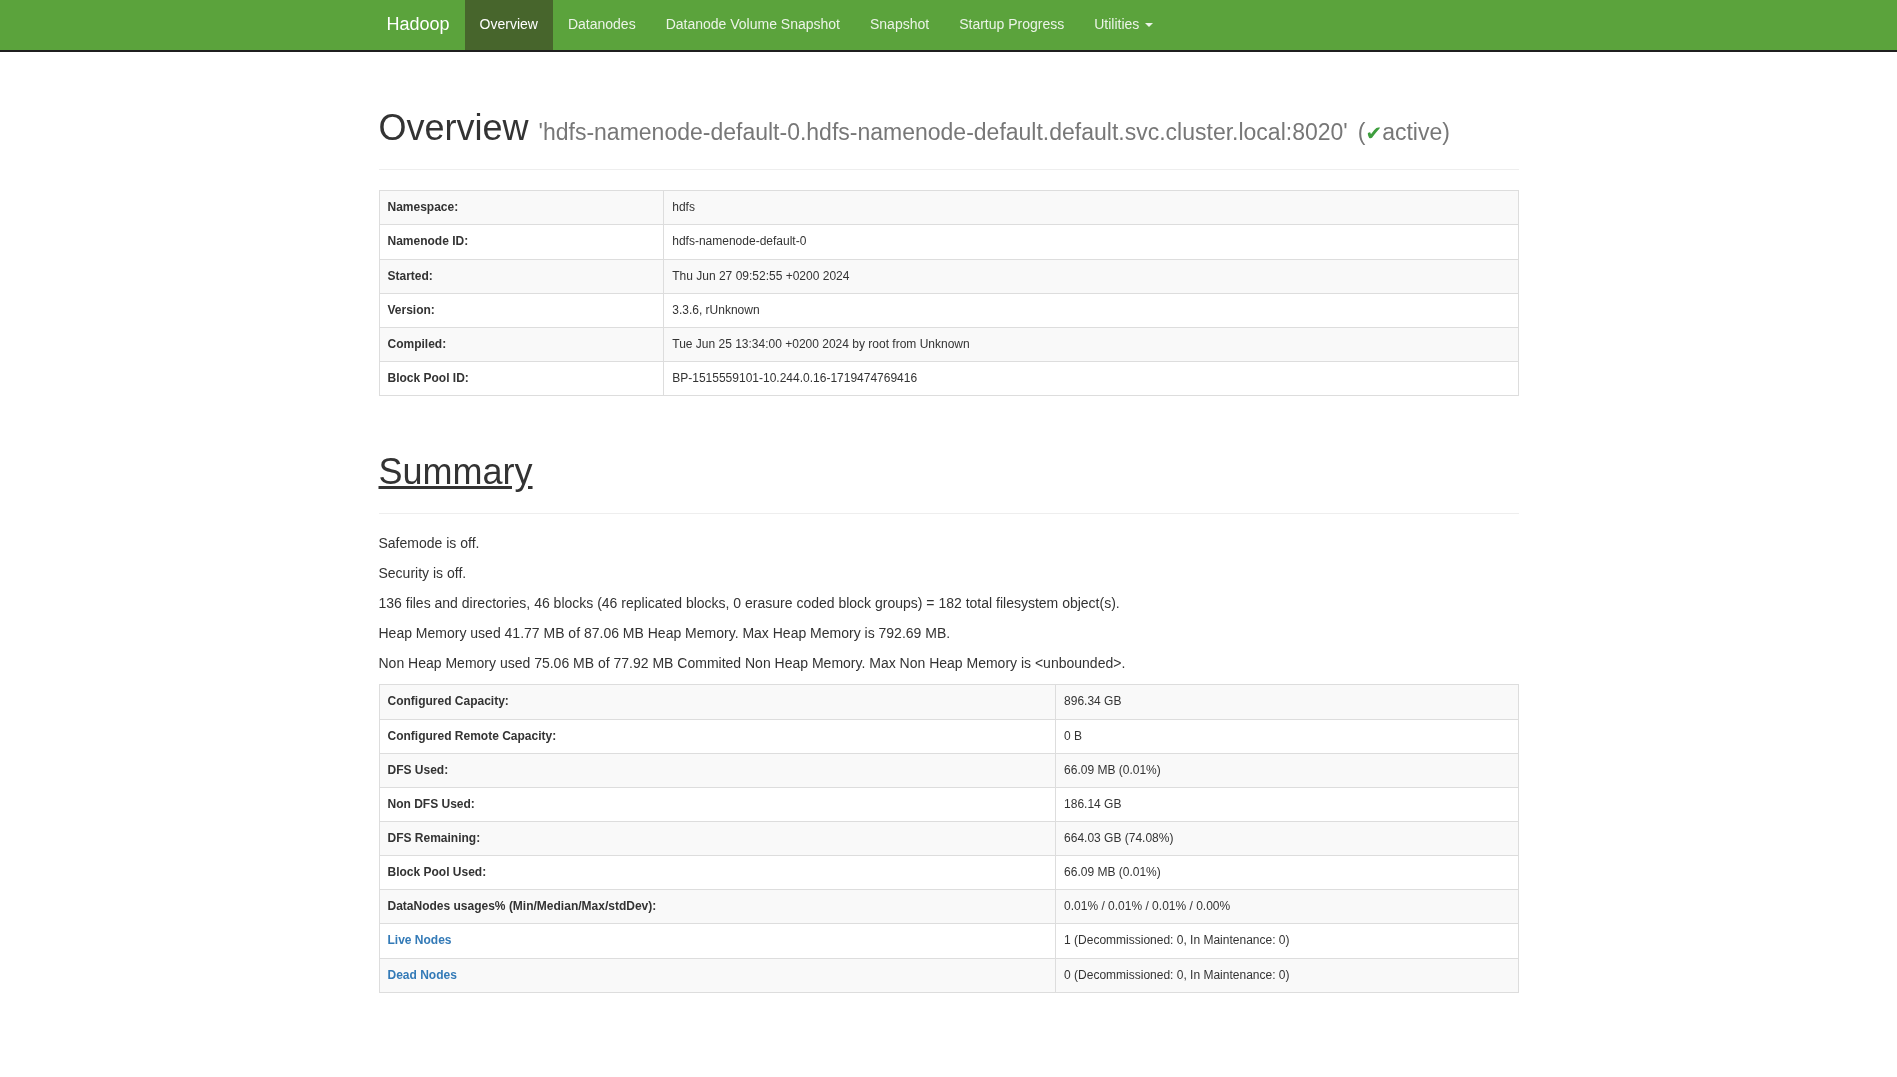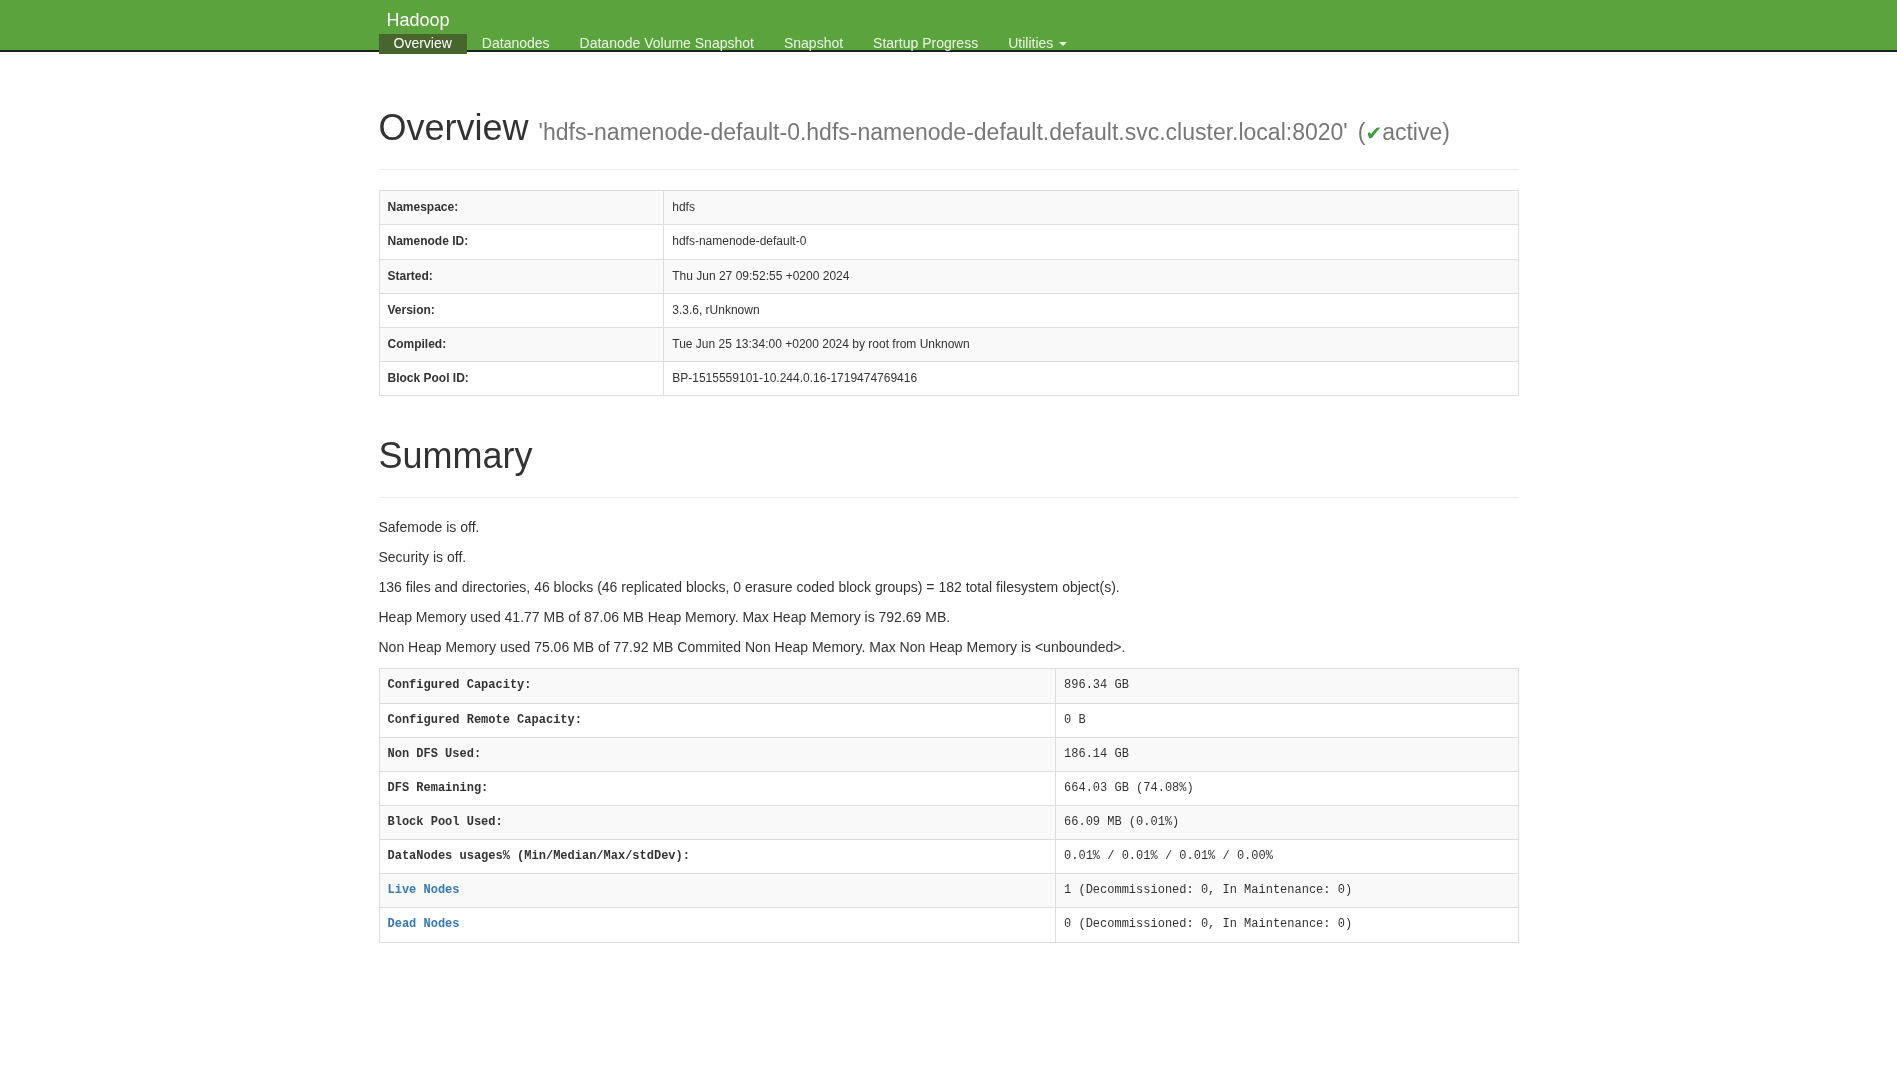--- a/index.html
+++ b/index.html
@@ -19,22 +19,22 @@
   body{
     font-family:"Liberation Sans","DejaVu Sans",sans-serif;
     font-size:14px;line-height:1.42857;color:var(--text);
   }
   
   .navbar{
     width:100%;height:52px;background:var(--navbar-green);
     border-bottom:2px solid var(--navbar-border);
   }
   .navbar-inner{
-    width:1170px;margin:0 auto;padding:8px 15px;height:50px;
-    display:flex;align-items:stretch;flex-direction:column;
+    width:1170px;margin:0 auto;padding:0 15px;height:50px;
+    display:flex;align-items:stretch;
   }
   .navbar-brand{
     display:flex;align-items:center;padding:0 15px 0 8px;
     color:#fff;font-size:18px;text-decoration:none;cursor:pointer;
   }
   .navbar-nav{display:flex;list-style:none;align-items:stretch;}
   .navbar-nav .nav-item{
     display:flex;align-items:center;padding:0 15px;
     color:rgba(255,255,255,0.88);font-size:14px;cursor:pointer;white-space:nowrap;
   }
@@ -44,32 +44,32 @@
     border-left:4px solid transparent;border-right:4px solid transparent;
     border-top:4px solid rgba(255,255,255,0.88);
   }
   
   .container{width:1170px;margin:0 auto;padding:0 15px;}
   h1.page-header{margin-top:56px;font-size:36px;font-weight:500;line-height:1.12;color:var(--text);}
   h1.page-header .small{font-size:23px;font-weight:400;color:var(--muted);}
   h1.page-header .status{display:inline-block;}
   .check{color:var(--check-green);font-size:20px;}
   hr{border:none;border-top:1px solid var(--hr);margin:21px 0 20px;}
-  h1.section-title{font-size:36px;font-weight:500;margin-top:40px;line-height:1.12;color:var(--text);}
+  h1.section-title{font-size:36px;font-weight:500;margin-top:56px;line-height:1.12;color:var(--text);text-decoration:underline;}
   .summary-text p{margin:0 0 10px;}
   
   table.info{width:100%;border-collapse:collapse;border:1px solid var(--table-border);}
   table.info th,table.info td{
     border:1px solid var(--table-border);padding:8px;text-align:left;
     font-size:12px;line-height:1.42857;vertical-align:top;
   }
   table.info th{font-weight:bold;}
   table.info tr:nth-child(odd){background:var(--stripe);}
   table.overview th{width:25%;}
-  table.metrics{margin-top:6px;font-family:Liberation Mono, monospace;}
+  table.metrics{margin-top:6px;}
   table.metrics th{width:59.4%;}
   a.metric-link{color:var(--link-blue);text-decoration:none;cursor:pointer;}
 </style>
 </head>
 <body>
 
 <nav class="navbar">
   <div class="navbar-inner">
     <a class="navbar-brand">Hadoop</a>
     <ul class="navbar-nav">
@@ -150,20 +150,24 @@
     <tbody>
       <tr>
         <th>Configured Capacity:</th>
         <td>896.34 GB</td>
       </tr>
       <tr>
         <th>Configured Remote Capacity:</th>
         <td>0 B</td>
       </tr>
       <tr>
+        <th>DFS Used:</th>
+        <td>66.09 MB (0.01%)</td>
+      </tr>
+      <tr>
         <th>Non DFS Used:</th>
         <td>186.14 GB</td>
       </tr>
       <tr>
         <th>DFS Remaining:</th>
         <td>664.03 GB (74.08%)</td>
       </tr>
       <tr>
         <th>Block Pool Used:</th>
         <td>66.09 MB (0.01%)</td>

